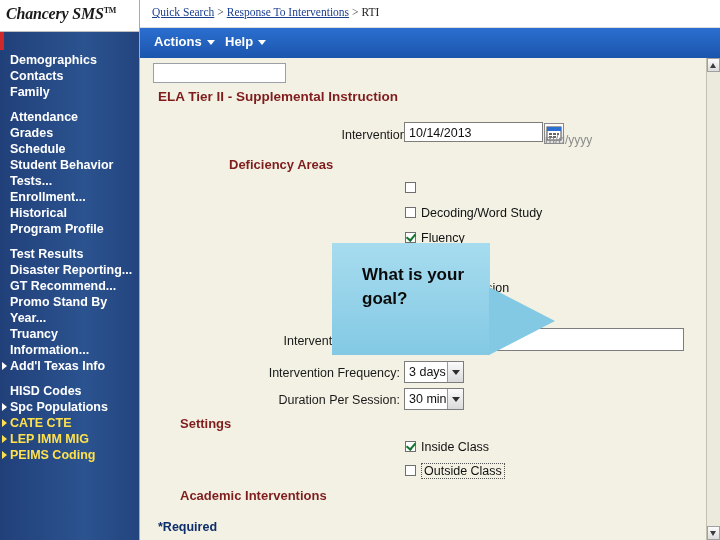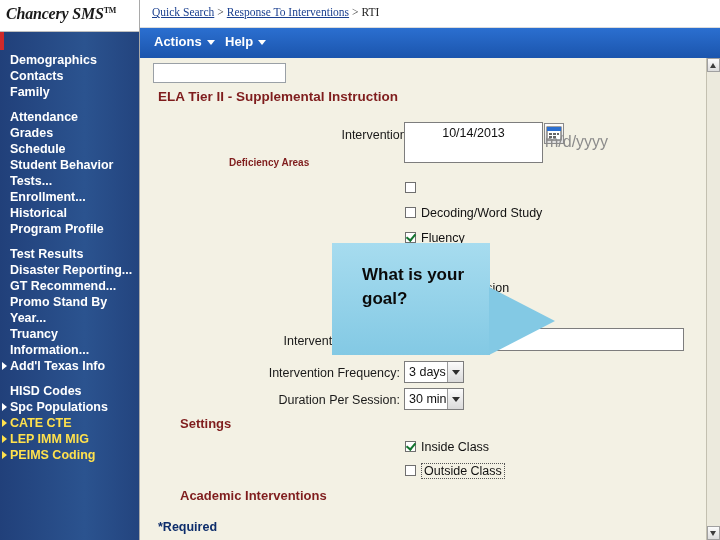--- a/index.html
+++ b/index.html
@@ -203,21 +203,21 @@
     box-sizing: border-box;
   }
   .section-title {
     position: absolute;
     color: #7f1d1d;
     font-weight: bold;
     font-size: 13.5px;
     white-space: nowrap;
   }
   #sec-ela { left: 18px; top: 31px; }
-  #sec-def { left: 45px; top: 99px; font-size: 10px; padding-left: 44px; }
+  #sec-def { left: 45px; top: 99px; font-size: 13px; padding-left: 44px; }
   #sec-settings { left: 40px; top: 358px; font-size: 13px; }
   #sec-acad { left: 40px; top: 430px; font-size: 13px; }
 
   .field-label {
     position: absolute;
     color: #1a1a1a;
     font-size: 12.5px;
     text-align: right;
     white-space: nowrap;
   }
@@ -228,21 +228,21 @@
     box-sizing: border-box;
     font-size: 12.5px;
     color: #111;
     padding: 2px 4px;
     line-height: 17px;
     white-space: nowrap;
     overflow: hidden;
   }
   .hint {
     position: absolute;
-    font-size: 16px;
+    font-size: 12px;
     color: #8b8b8b;
     white-space: nowrap;
   }
   .cal-btn {
     position: absolute;
     width: 20px; height: 21px;
     background: linear-gradient(to bottom, #fdfdfd, #dfdfdf);
     border: 1px solid #8a8a8a;
     box-sizing: border-box;
   }
@@ -447,21 +447,21 @@
     <div class="menu-item help"><span>Help</span><span class="caret"></span></div>
   </div>
 
   <div class="content">
 
     <div class="white-field"></div>
 
     <div class="section-title" id="sec-ela">ELA Tier II - Supplemental Instruction</div>
 
     <div class="field-label" style="left:120px; top:70px; width:210px;">Intervention Start Date:</div>
-    <div class="txtbox" style="left:264px; top:64px; width:139px; height:41px;text-align:center;">10/14/2013</div>
+    <div class="txtbox" style="left:264px; top:64px; width:139px; height:20px;">10/14/2013</div>
     <div class="cal-btn" style="left:404px; top:65px;">
       <svg width="16" height="17" viewBox="0 0 16 17" style="display:block;margin:1px auto;">
         <rect x="1" y="2" width="14" height="13" fill="#ffffff" stroke="#4a4a4a" stroke-width="1"></rect>
         <rect x="1" y="2" width="14" height="4" fill="#2b6fd0"></rect>
         <rect x="3" y="8" width="3" height="2" fill="#666"></rect>
         <rect x="7" y="8" width="3" height="2" fill="#666"></rect>
         <rect x="11" y="8" width="2" height="2" fill="#666"></rect>
         <rect x="3" y="11" width="3" height="2" fill="#666"></rect>
         <rect x="7" y="11" width="3" height="2" fill="#666"></rect>
       </svg>

